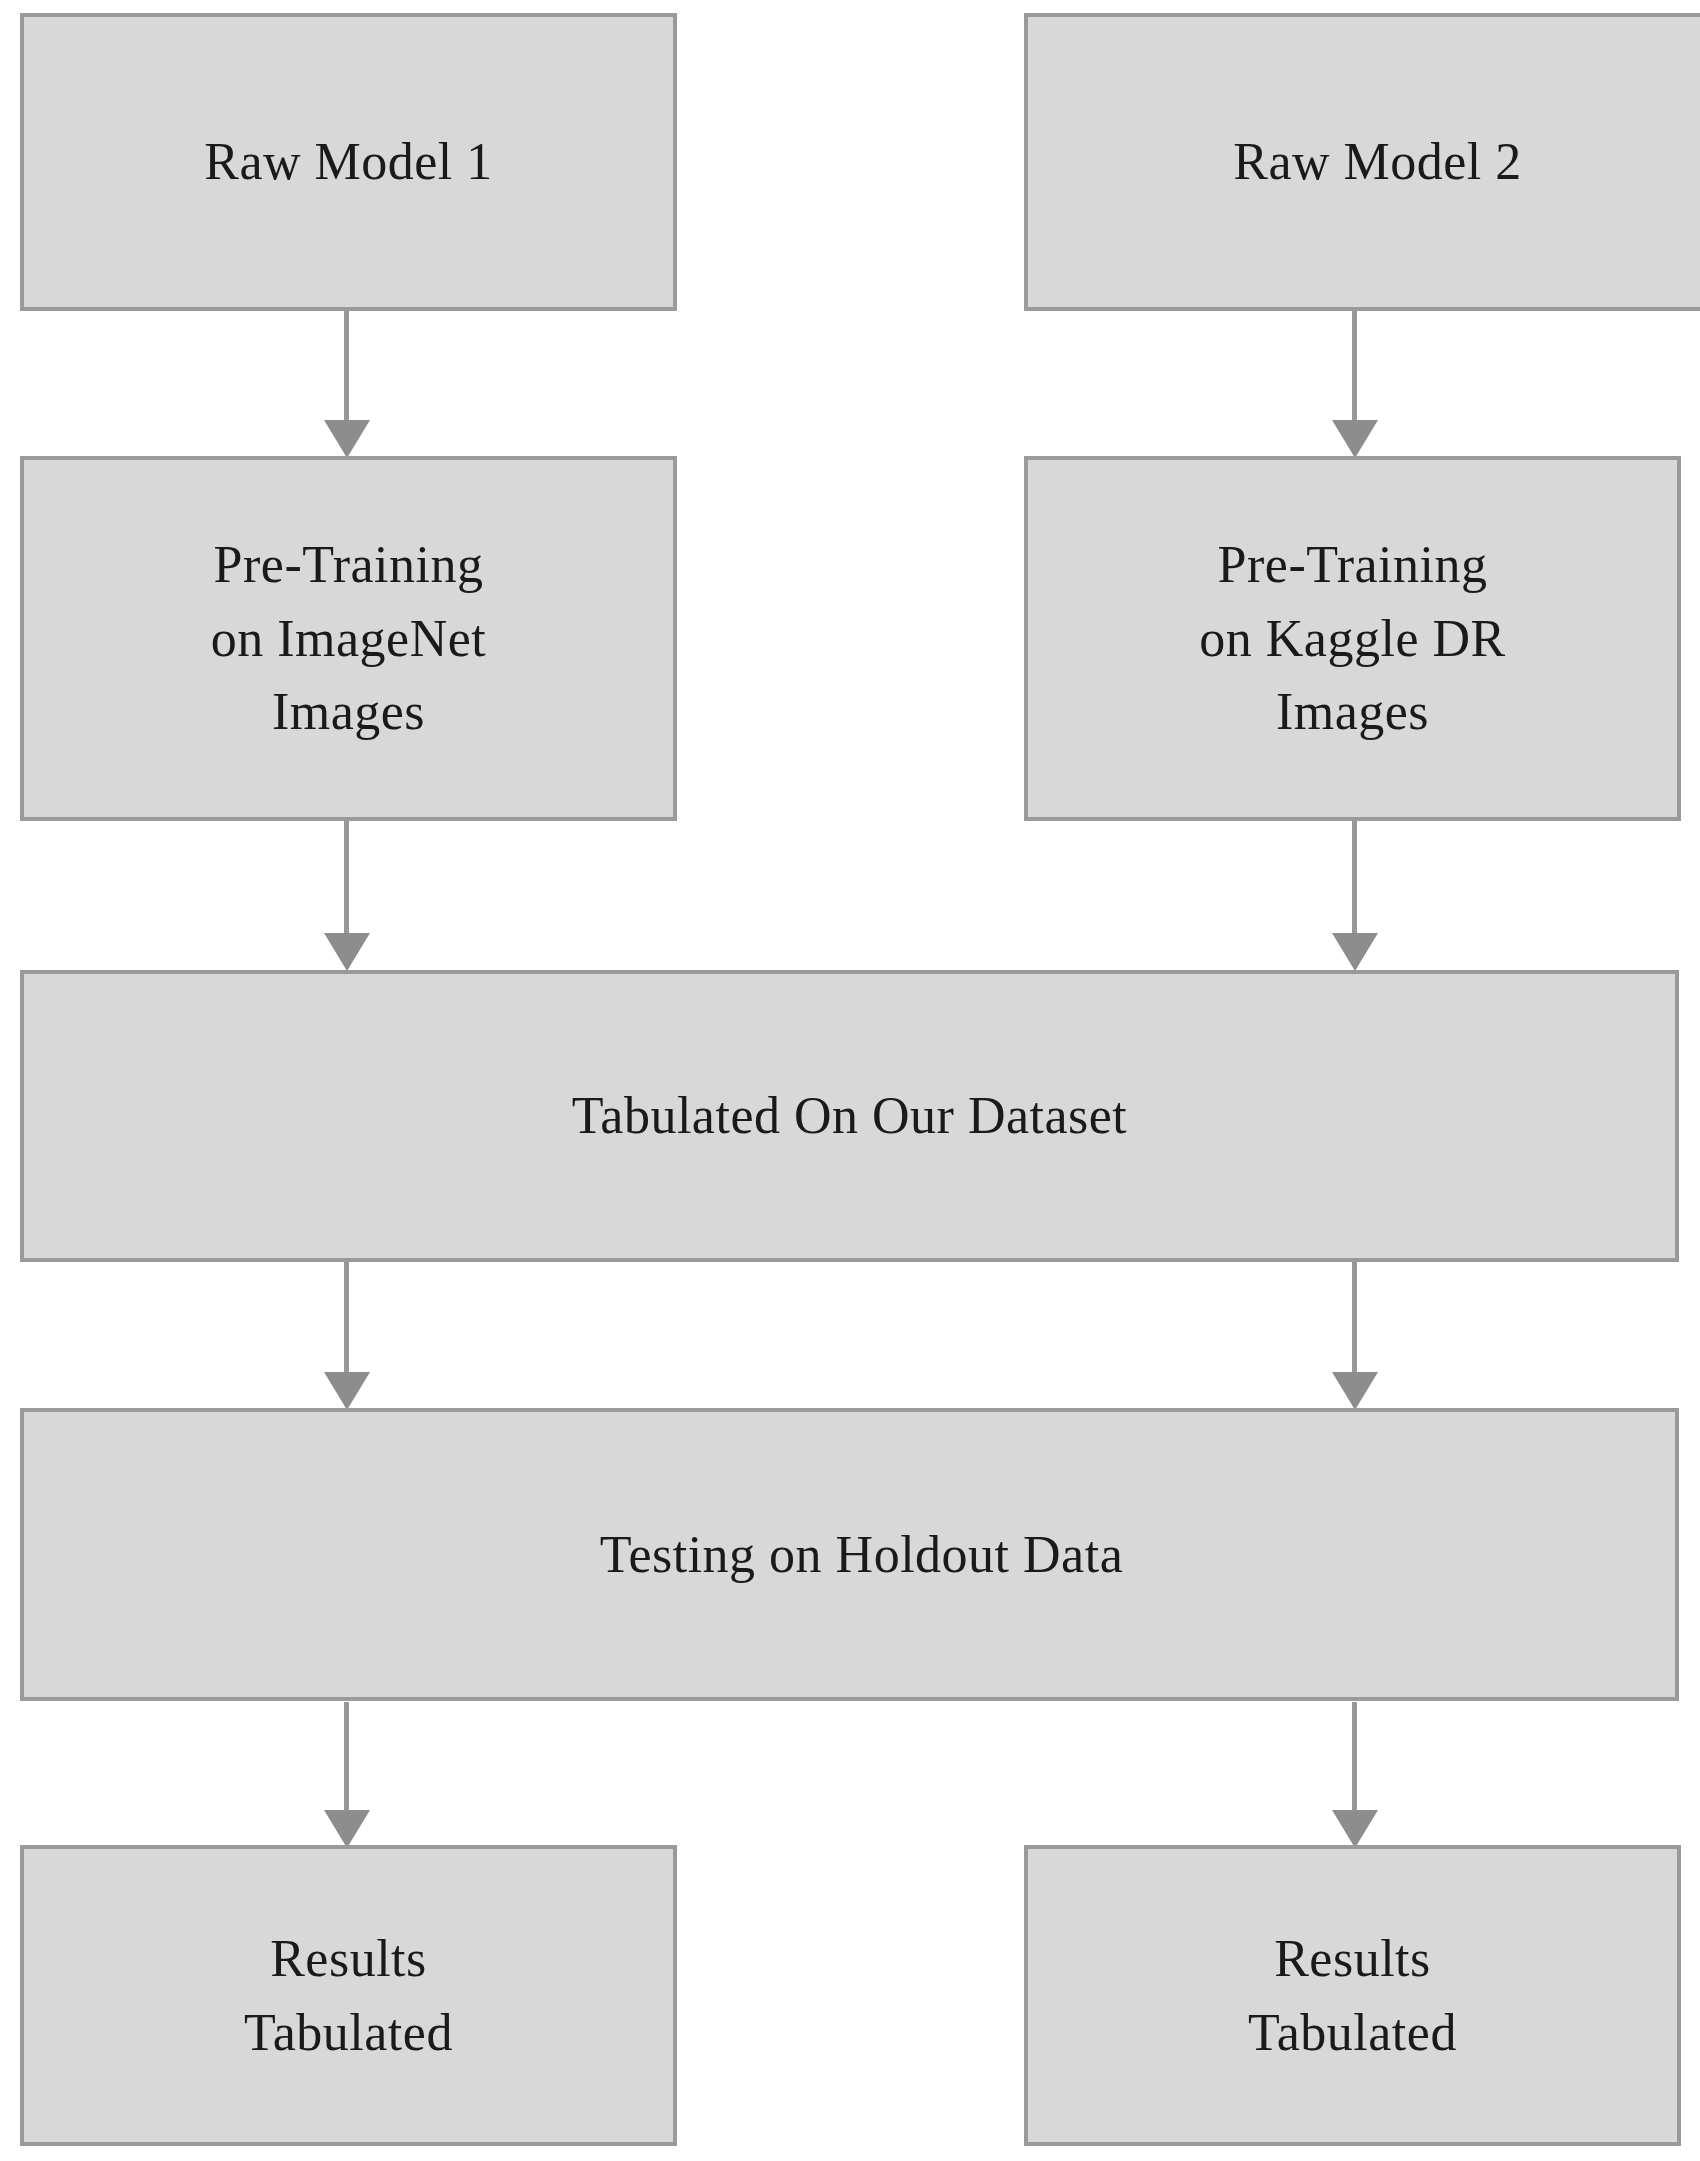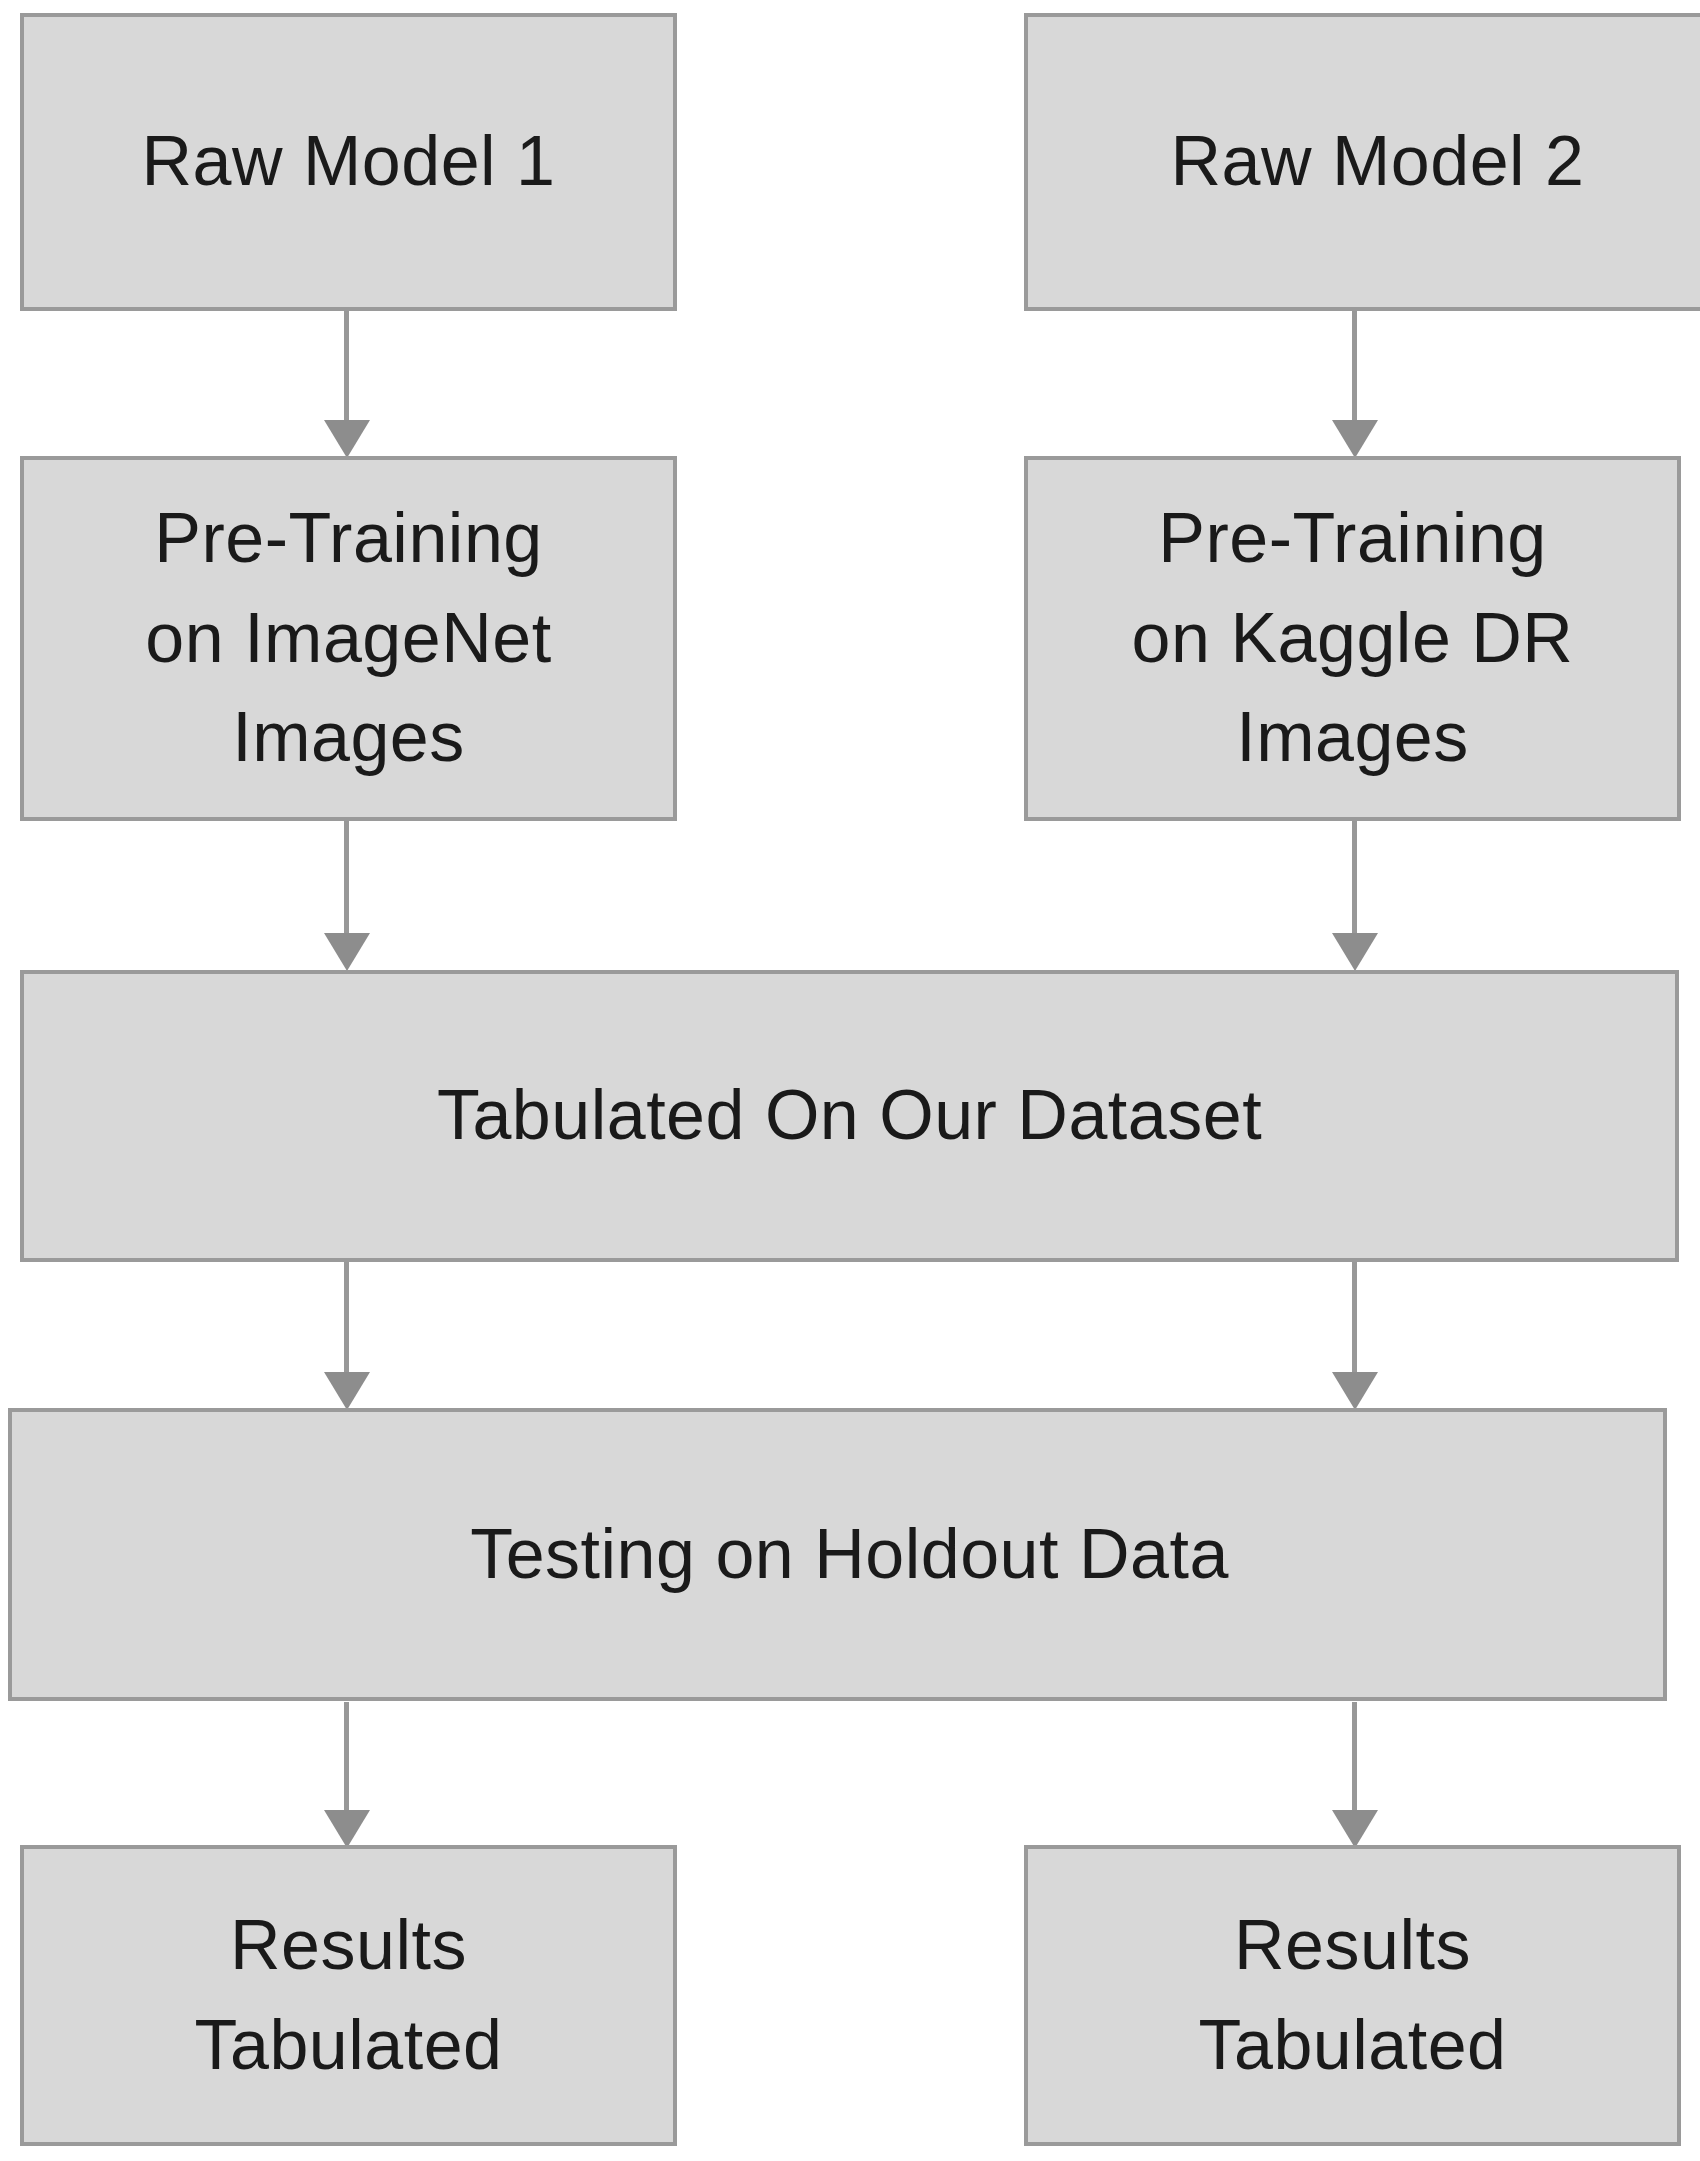--- a/index.html
+++ b/index.html
@@ -18,34 +18,35 @@
   .box {
     position: absolute;
     box-sizing: border-box;
     background: #d8d8d8;
     border: 4.7px solid #9a9a9a;
     display: flex;
     flex-direction: column;
     align-items: center;
     justify-content: center;
     text-align: center;
-    font-size: 70px;
+    font-size: 52px;
     line-height: 1.42;
     color: #1a1a1a;
     letter-spacing: 0.5px;
+    font-family: Liberation Serif, serif;
   }
   .box .line-text { white-space: nowrap; }
 
   
   #box-raw1  { left: 20px;   top: 13.2px;   width: 657px;  height: 298px; }
   #box-raw2  { left: 1024px; top: 13.2px;   width: 707px;  height: 298px; }
   #box-pre1  { left: 20px;   top: 456px;  width: 657px;  height: 365px; }
   #box-pre2  { left: 1024px; top: 456px;  width: 657px;  height: 365px; }
   #box-train { left: 20px;   top: 970px; width: 1659px; height: 292px; }
-  #box-test  { left: 8px;   top: 1408px; width: 1659px; height: 293px; padding-left: 24px; }
+  #box-test  { left: 20px;   top: 1408px; width: 1659px; height: 293px; padding-left: 24px; }
   #box-res1  { left: 20px;   top: 1845px; width: 657px;  height: 301px; }
   #box-res2  { left: 1024px; top: 1845px; width: 657px;  height: 301px; }
 
   
   .arrow {
     position: absolute;
     width: 45px;
     display: flex;
     flex-direction: column;
     align-items: center;

